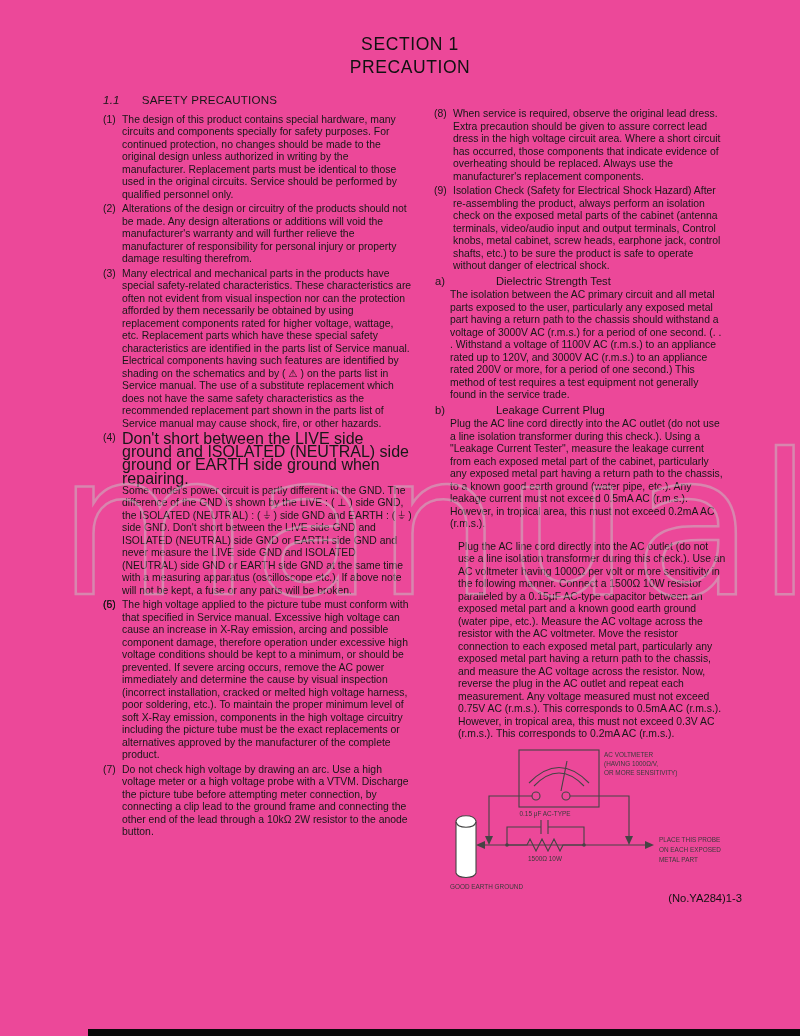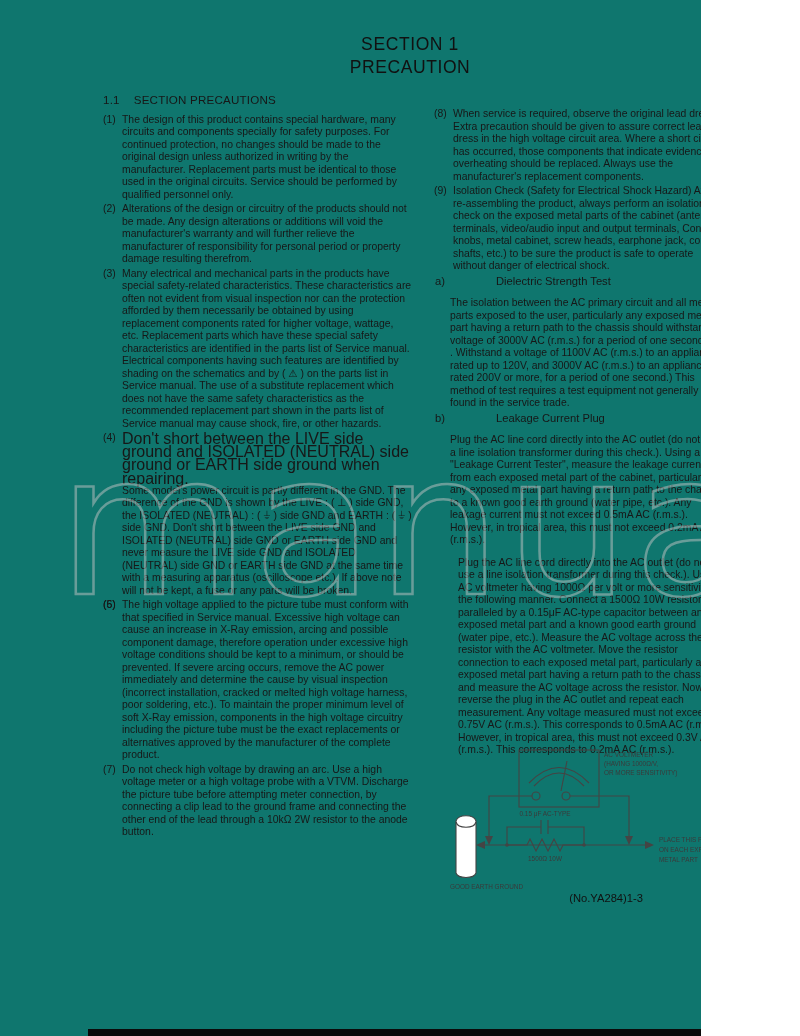--- a/index.html
+++ b/index.html
@@ -1,32 +1,32 @@
 <!DOCTYPE html>
 <html><head>
 <meta charset="utf-8">
 <style>
   html,body{margin:0;padding:0;background:#fff;}
-  .page{position:relative;width:701px;height:1036px;background:#0f766e;overflow:hidden;
+  .page{position:relative;width:800px;height:1036px;background:#ec4899;overflow:hidden;
         font-family:"Liberation Sans","DejaVu Sans",sans-serif;color:#171717;}
   .title{position:absolute;top:33px;left:0;width:820px;text-align:center;
          font-size:17.5px;letter-spacing:.6px;color:#111;}
   .title .line{display:block;line-height:23px;}
   .col{position:absolute;font-size:10.4px;line-height:12.5px;text-align:left;}
   .col-left{left:103px;top:94px;width:309px;}
   .col-right{left:434px;top:108px;width:293px;}
   .sec-head{font-size:11.6px;margin-bottom:7px;letter-spacing:.2px;}
-  .sec-head .num{margin-right:14px;}
+  .sec-head .num{margin-right:22px;font-style:italic;}
   .item{position:relative;padding-left:19px;margin-bottom:2px;}
   .item .num{position:absolute;left:0;top:0;}
   .item .lead{display:block;font-size:16px;line-height:13.2px;}
   .subsec{position:relative;padding-left:16px;margin-top:2px;}
   .subsec .label{position:absolute;left:1px;top:0;font-size:11.2px;}
   .subsec .sub-title{font-size:11.2px;line-height:13.5px;padding-left:46px;}
-  .subsec .sub-body{margin-top:9px;}
+  .subsec .sub-body{margin-top:1px;}
   .alt{margin-top:10px;padding-left:16px;}
   .alt .alt-title{font-size:11.2px;line-height:13.5px;}
   .alt .alt-body{padding-left:8px;margin-top:1px;}
   .watermark{position:absolute;left:58px;top:428px;z-index:6;pointer-events:none;
              font-family:"DejaVu Sans",sans-serif;font-size:196px;line-height:1;
              letter-spacing:4px;color:transparent;
              -webkit-text-stroke:2.5px rgba(196,196,196,0.50);}
   .footer{position:absolute;top:892px;right:58px;font-size:11.2px;color:#111;}
   .diagram{position:absolute;left:449px;top:745px;width:276px;height:150px;}
   .diagram svg{display:block;}
@@ -38,30 +38,30 @@
 
 <div class="page">
 
   <div class="title">
     <span class="line">SECTION 1</span>
     <span class="line">PRECAUTION</span>
   </div>
 
   <div class="col col-left">
     <div class="sec-head">
-      <span class="num">1.1</span><span>SECTION PRECAUTIONS</span>
+      <span class="num">1.1</span><span>SAFETY PRECAUTIONS</span>
     </div>
 
     <div class="item">
       <span class="num">(1)</span>
       <span>The design of this product contains special hardware, many circuits and components specially for safety purposes. For continued protection, no changes should be made to the original design unless authorized in writing by the manufacturer. Replacement parts must be identical to those used in the original circuits. Service should be performed by qualified personnel only.</span>
     </div>
     <div class="item">
       <span class="num">(2)</span>
-      <span>Alterations of the design or circuitry of the products should not be made. Any design alterations or additions will void the manufacturer's warranty and will further relieve the manufacturer of responsibility for personal period or property damage resulting therefrom.</span>
+      <span>Alterations of the design or circuitry of the products should not be made. Any design alterations or additions will void the manufacturer's warranty and will further relieve the manufacturer of responsibility for personal injury or property damage resulting therefrom.</span>
     </div>
     <div class="item">
       <span class="num">(3)</span>
       <span>Many electrical and mechanical parts in the products have special safety-related characteristics. These characteristics are often not evident from visual inspection nor can the protection afforded by them necessarily be obtained by using replacement components rated for higher voltage, wattage, etc. Replacement parts which have these special safety characteristics are identified in the parts list of Service manual. Electrical components having such features are identified by shading on the schematics and by ( ⚠ ) on the parts list in Service manual. The use of a substitute replacement which does not have the same safety characteristics as the recommended replacement part shown in the parts list of Service manual may cause shock, fire, or other hazards.</span>
     </div>
     <div class="item">
       <span class="num">(4)</span>
       <span class="lead">Don't short between the LIVE side ground and ISOLATED (NEUTRAL) side ground or EARTH side ground when repairing.</span>
       <span>Some model's power circuit is partly different in the GND. The difference of the GND is shown by the LIVE : ( ⊥ ) side GND, the ISOLATED (NEUTRAL) : ( ⏚ ) side GND and EARTH : ( ⏚ ) side GND. Don't short between the LIVE side GND and ISOLATED (NEUTRAL) side GND or EARTH side GND and never measure the LIVE side GND and ISOLATED (NEUTRAL) side GND or EARTH side GND at the same time with a measuring apparatus (oscilloscope etc.). If above note will not be kept, a fuse or any parts will be broken.</span>
     </div>

